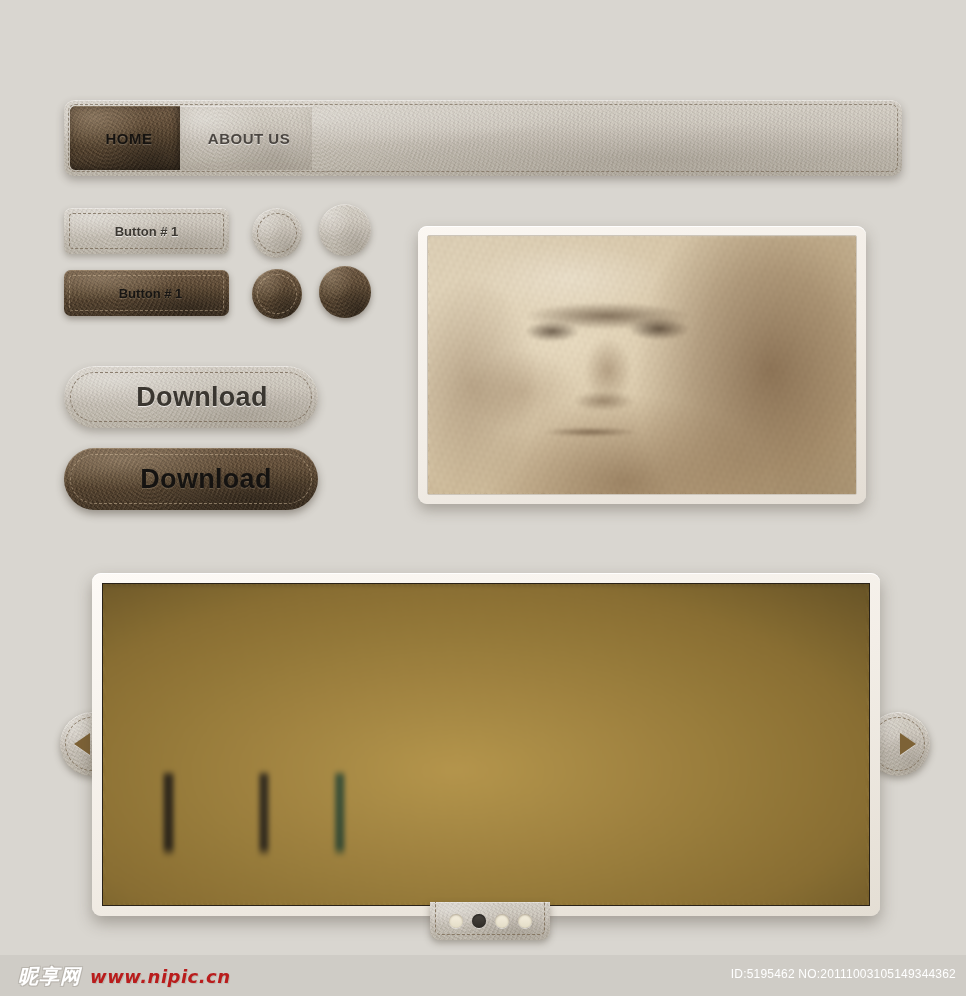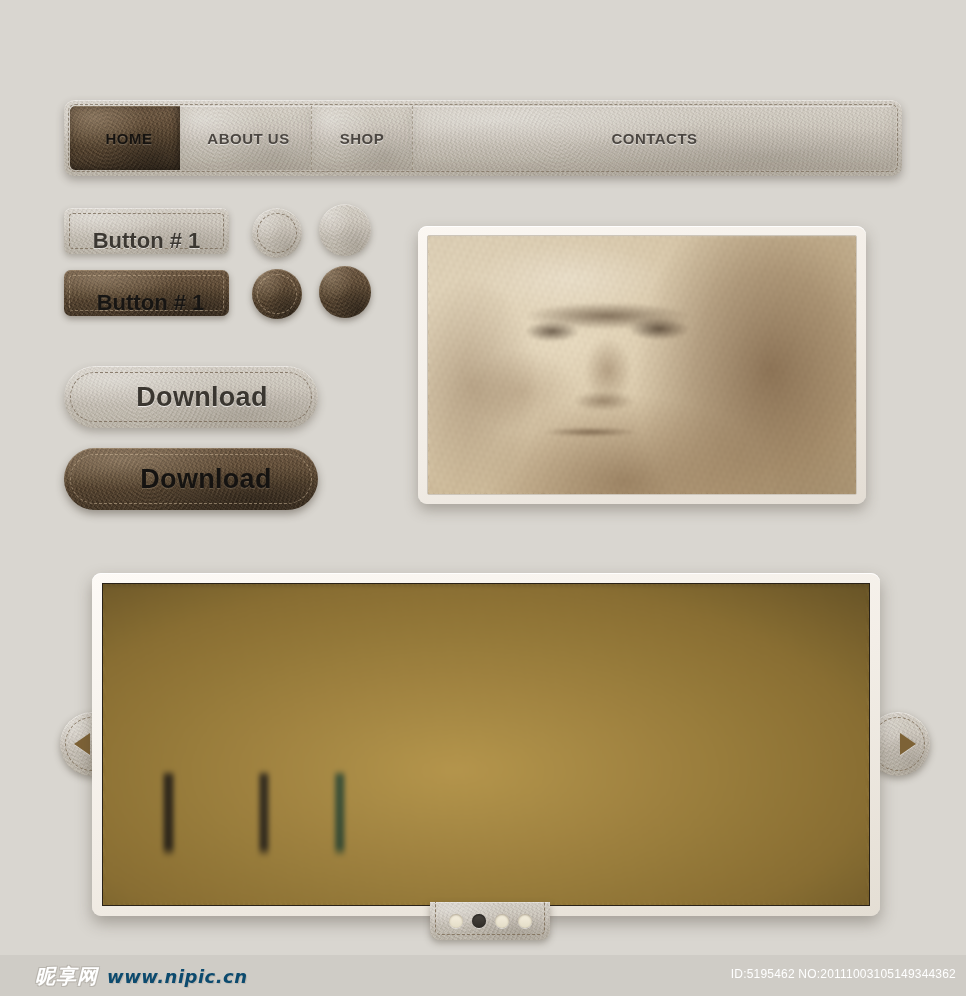--- a/index.html
+++ b/index.html
@@ -99,23 +99,23 @@
   .nav-item.w-blog      { flex: 0 0 100px; }
   .nav-item.w-shop      { flex: 0 0 101px; }
   .nav-item.w-contacts  { flex: 1 1 auto; }
 
   
   .btn-rect {
     position: absolute;
     width: 165px; height: 46px;
     border-radius: 7px;
     display: flex;
-    align-items: flex-end;
+    align-items: center;
     justify-content: center;
-    font-size: 22px;
+    font-size: 13px;
     font-weight: bold;
     cursor: pointer;
     box-shadow: 0 3px 6px rgba(70,62,50,.32),
                 inset 0 1px 0 rgba(255,255,255,.42);
   }
   .btn-rect::after {
     content: "";
     position: absolute;
     left: 5px; top: 5px; right: 5px; bottom: 5px;
     border: 1px dashed rgba(120,106,88,.78);
@@ -435,38 +435,37 @@
     left: 0; bottom: 0;
     width: 966px; height: 41px;
     background: #cfccc6;
   }
   #watermark {
     position: absolute;
     left: 18px; top: 8px;
     display: flex;
     align-items: center;
     gap: 9px;
-    margin-left: 17px;
   }
   #watermark-logo {
     font-family: "DejaVu Sans", sans-serif;
     font-size: 20px;
     font-weight: bold;
     font-style: italic;
     color: #ffffff;
     text-shadow: 1px 1px 0 #b9b5ae, -1px -1px 0 #b9b5ae,
                   1px -1px 0 #b9b5ae, -1px 1px 0 #b9b5ae;
     letter-spacing: 1px;
   }
   #watermark-url {
     font-family: "DejaVu Sans", sans-serif;
     font-size: 18px;
     font-style: italic;
     font-weight: bold;
-    color: #0c4a6e;
+    color: #b91c1c;
     text-shadow: 1px 1px 0 #bcb8b1;
     letter-spacing: .5px;
     text-align: right;
   }
   #image-id {
     position: absolute;
     right: 10px; top: 12px;
     font-size: 12px;
     color: #ffffff;
     letter-spacing: .2px;
@@ -477,26 +476,20 @@
 <body>
 
 <div id="navbar" class="leather-light">
   <div class="nav-inner">
     <div class="nav-item w-home active leather-dark">
         <span>HOME</span>
       </div>
     <div class="nav-item w-about leather-light">
         <span>ABOUT US</span>
       </div>
-    <div class="nav-item w-shop leather-light">
-        <span>SHOP</span>
-      </div>
-    <div class="nav-item w-contacts leather-light">
-        <span>CONTACTS</span>
-      </div>
   </div>
 </div>
 
 <div id="btn-light-rect" class="btn-rect leather-light">
   <span>Button # 1</span>
 </div>
 <div id="btn-dark-rect" class="btn-rect leather-dark">
   <span>Button # 1</span>
 </div>
 

